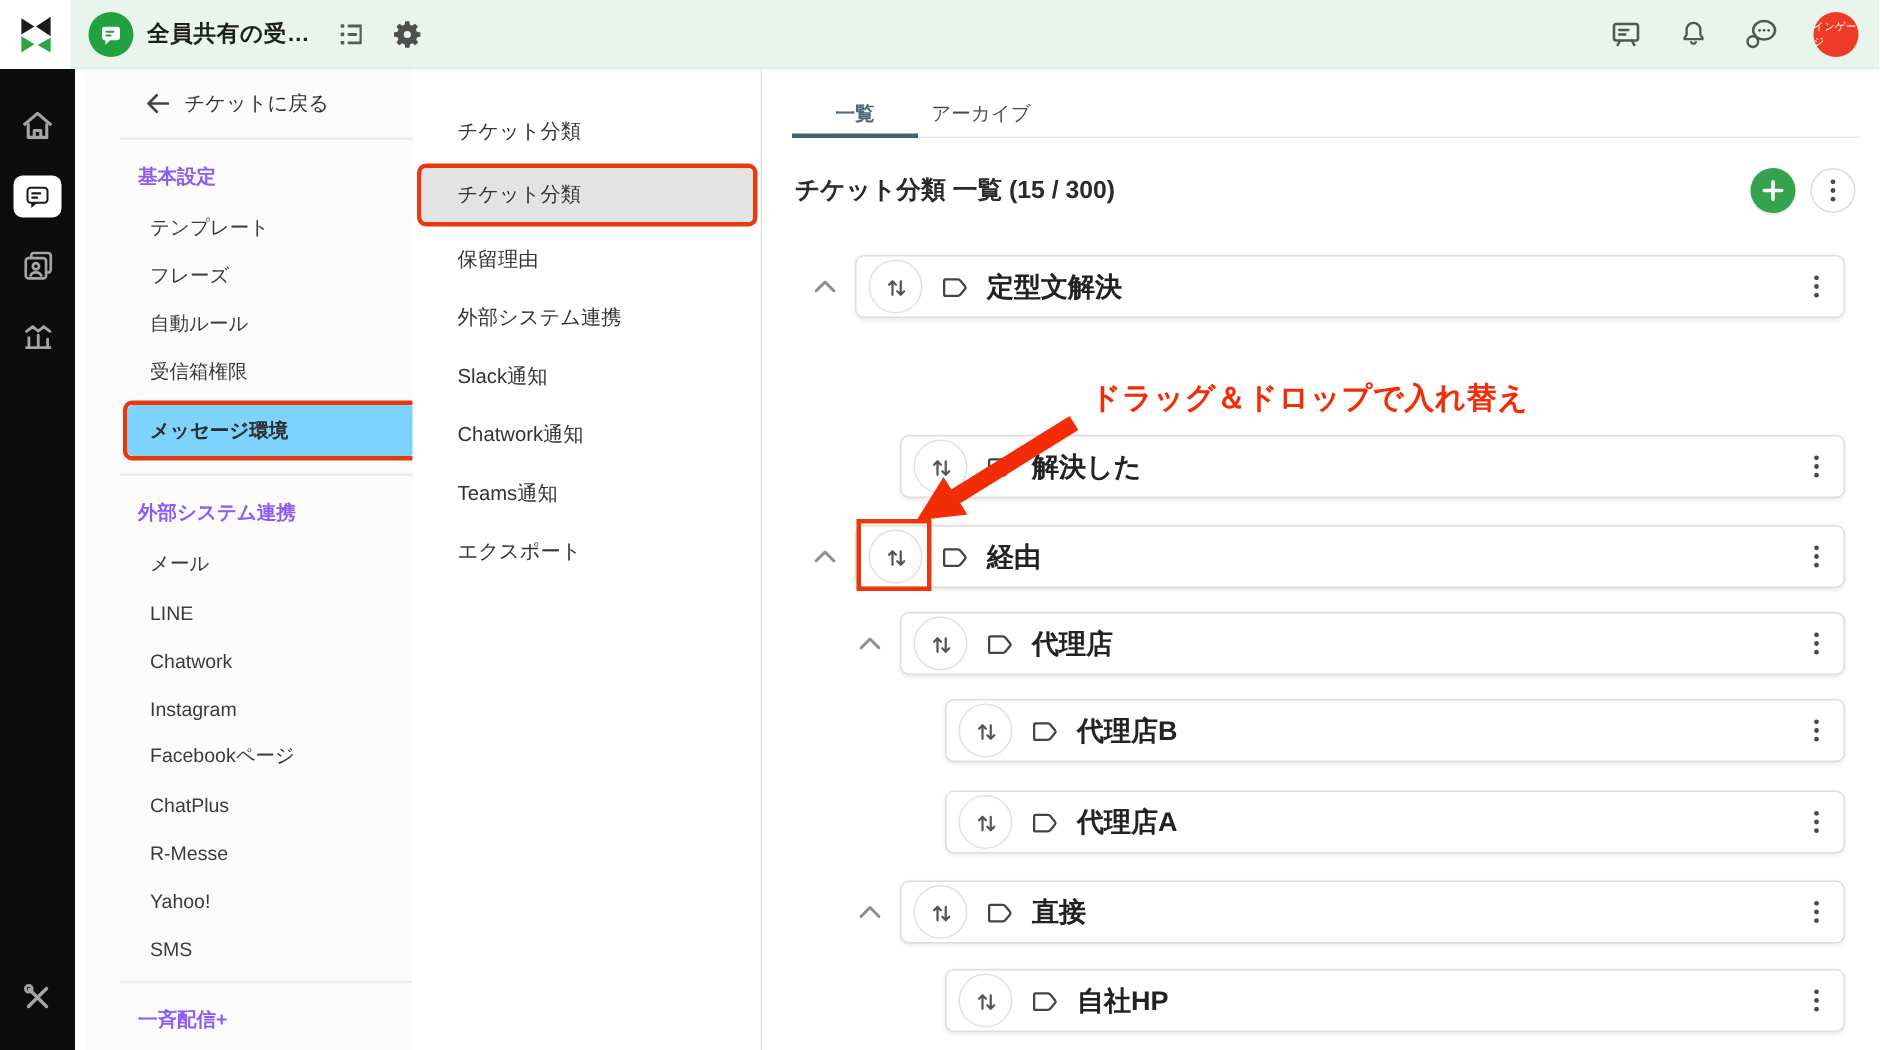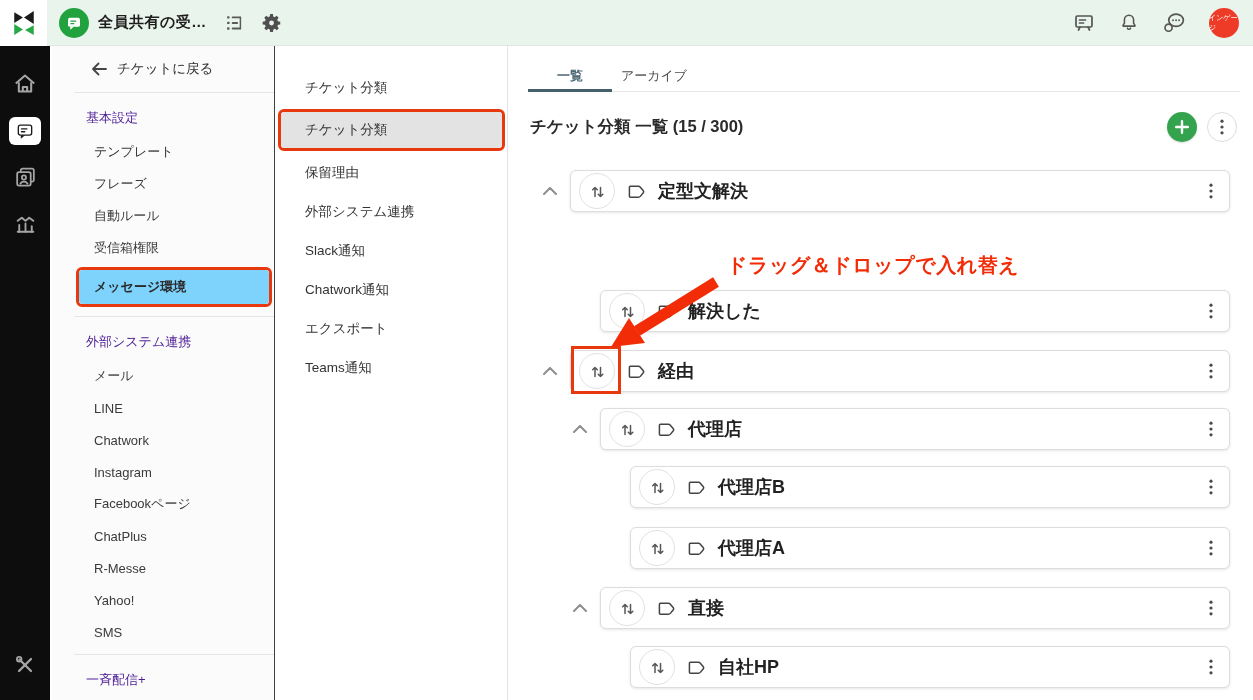--- a/index.html
+++ b/index.html
@@ -22,25 +22,25 @@
   
   .rail { position:absolute; top:46px; left:0; width:50px; height:654px; background:#0d0d0d;
           display:flex; flex-direction:column; align-items:center; z-index:20; }
   .rail-btn { width:50px; height:47px; display:flex; align-items:center; justify-content:center; cursor:pointer; }
   .rail-btn:first-child { margin-top:14px; }
   .rail-active-tile { width:32px; height:28px; background:#fff; border-radius:6px; display:flex; align-items:center; justify-content:center; }
   .rail-spacer { flex:1; }
   .rail-bottom { margin-bottom:12px; }
 
   
-  .side1 { position:absolute; top:46px; left:52px; width:225px; height:654px; background:#fbfbfb;
-           border-right:3px solid #404040; z-index:10;padding-left:22px; }
+  .side1 { position:absolute; top:46px; left:58px; width:225px; height:654px; background:#fbfbfb;
+           border-right:1px solid #404040; z-index:10;padding-left:22px; }
   .back-row { height:46px; display:flex; align-items:center; gap:10px; padding-left:17px; font-size:13.5px; color:#333; cursor:pointer; }
   .hr { border-top:1px solid #e6e6e6; margin:0 0; }
-  .sec-title { font-size:13px; font-weight:400; color:#4c1d95; padding:16px 0 9px 12px; }
+  .sec-title { font-size:13px; font-weight:700; color:#8b5cf6; padding:16px 0 9px 12px; }
   .s1-item { height:32px; display:flex; align-items:center; padding-left:20px; font-size:13px; color:#3a3a3a; cursor:pointer; }
   .redwrap1 { border:3px solid #e8380d; border-radius:6px; margin:3px 2px; }
   .pill1 { height:34px; display:flex; align-items:center; padding-left:15px; background:#7dd3fc;
            border-radius:4px; font-size:13px; font-weight:700; color:#2c2c2c; }
   .sec-gap { height:6px; }
 
   
   .side2 { position:absolute; top:46px; left:275px; width:233px; height:654px; background:#ffffff;
            border-right:1px solid #e4e4e4; z-index:10; padding-top:22px; }
   .s2-item { height:39px; display:flex; align-items:center; padding-left:30px; font-size:13.5px; color:#333; cursor:pointer; }
@@ -237,22 +237,22 @@
 
   <div class="side2">
     <div class="s2-item">チケット分類</div>
     <div class="redwrap2">
       <div class="pill2">チケット分類</div>
     </div>
     <div class="s2-item">保留理由</div>
     <div class="s2-item">外部システム連携</div>
     <div class="s2-item">Slack通知</div>
     <div class="s2-item">Chatwork通知</div>
+    <div class="s2-item">Teams通知</div>
     <div class="s2-item">エクスポート</div>
-    <div class="s2-item">Teams通知</div>
   </div>
 
   <div class="main">
 
     <div class="tabs">
       <div class="tab active">一覧</div>
       <div class="tab">アーカイブ</div>
     </div>
 
     <div class="head-row">

